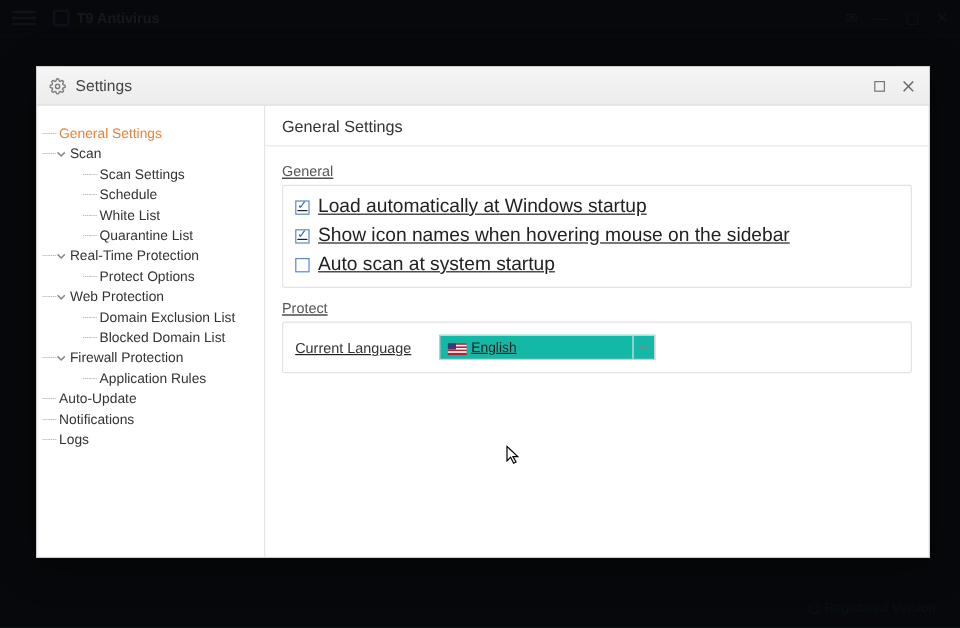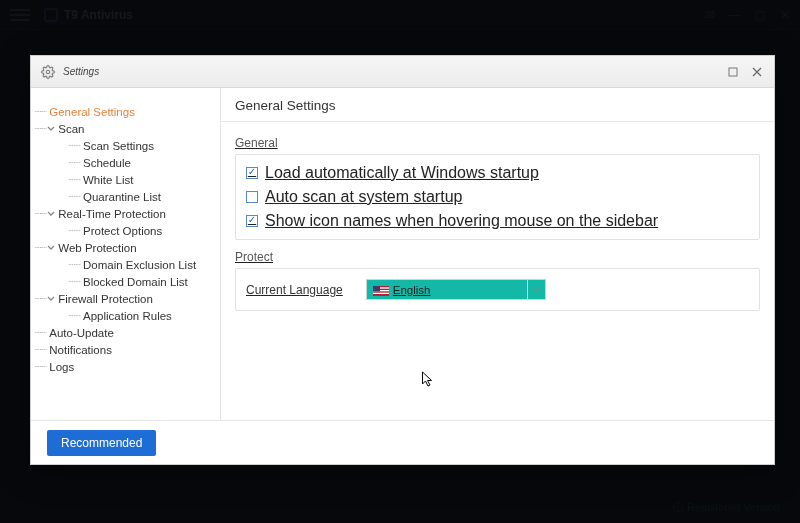--- a/index.html
+++ b/index.html
@@ -20,21 +20,21 @@
   
   .scrim { position: absolute; inset: 0; background: rgba(5,7,10,0.75); }
 
   
   .modal { position: absolute; left: 30px; top: 55px; width: 745px; height: 410px;
            background: #ffffff; border: 1px solid #cfcfcf; box-shadow: 0 6px 30px rgba(0,0,0,0.4);
            display: flex; flex-direction: column; color:#222; }
   .modal-header { height: 32px; background: linear-gradient(#f5f5f5,#ececec); border-bottom: 1px solid #d8d8d8;
                   display: flex; align-items: center; padding: 0 10px; }
   .modal-header .gear { width: 14px; height:14px; opacity:.75; }
-  .modal-header h1 { font-size: 10px; font-weight: 400; margin-left: 8px; color:#444;font-style:italic; }
+  .modal-header h1 { font-size: 13px; font-weight: 400; margin-left: 8px; color:#444; }
   .modal-header .win-controls { margin-left:auto; display:flex; gap:10px; }
   .modal-header .winbtn { width:14px; height:14px; display:flex; align-items:center; justify-content:center; cursor:pointer; color:#666; }
 
   .modal-body { flex:1; display:flex; min-height:0; }
   .sidebar { width:190px; border-right:1px solid #e5e5e5; padding: 15px 6px 0 4px; font-size:11.5px; color:#333; overflow:hidden; }
   .tree ul { list-style:none; margin-left: 0; }
   .tree > ul > li { position:relative; }
   .tree li { padding: 1px 0 1px 0; white-space:nowrap; position:relative; }
   .node { display:flex; align-items:center; cursor:pointer; padding:1px 0; }
   .conn { color:#bbb; font-family:monospace; letter-spacing:-1px; font-size:11px; user-select:none; }
@@ -247,26 +247,26 @@
       </div>
       <div class="content-inner">
         <div class="group">
           <div class="group-title">General</div>
           <div class="group-box" id="general-options">
               <div class="check-row">
                 <span class="chk checked"></span>
                 <span>Load automatically at Windows startup</span>
               </div>
               <div class="check-row">
+                <span class="chk checked"></span>
+                <span>Show icon names when hovering mouse on the sidebar</span>
+              </div>
+              <div class="check-row">
                 <span class="chk"></span>
                 <span>Auto scan at system startup</span>
-              </div>
-              <div class="check-row">
-                <span class="chk checked"></span>
-                <span>Show icon names when hovering mouse on the sidebar</span>
               </div>
             </div>
         </div>
         <div class="group">
           <div class="group-title">Protect</div>
           <div class="group-box">
             <div class="lang-row">
               <span class="lang-label">Current Language</span>
               <div class="dropdown">
                 <span class="flag">
@@ -285,22 +285,19 @@
                     </svg>
                 </span>
               </div>
             </div>
           </div>
         </div>
       </div>
     </div>
   </div>
 
-  <div class="modal-footer">
-    <button class="btn-primary">Recommended</button>
-  </div>
 </div>
 
 <div class="cursor">
   <svg viewBox="0 0 12 18">
       <path d="M1 1 L1 13 L4 10 L6.5 15 L8.5 14 L6 9.5 L10 9.5 Z" fill="#fff" stroke="#000" stroke-width="1"></path>
     </svg>
 </div>
 
 </body></html>

